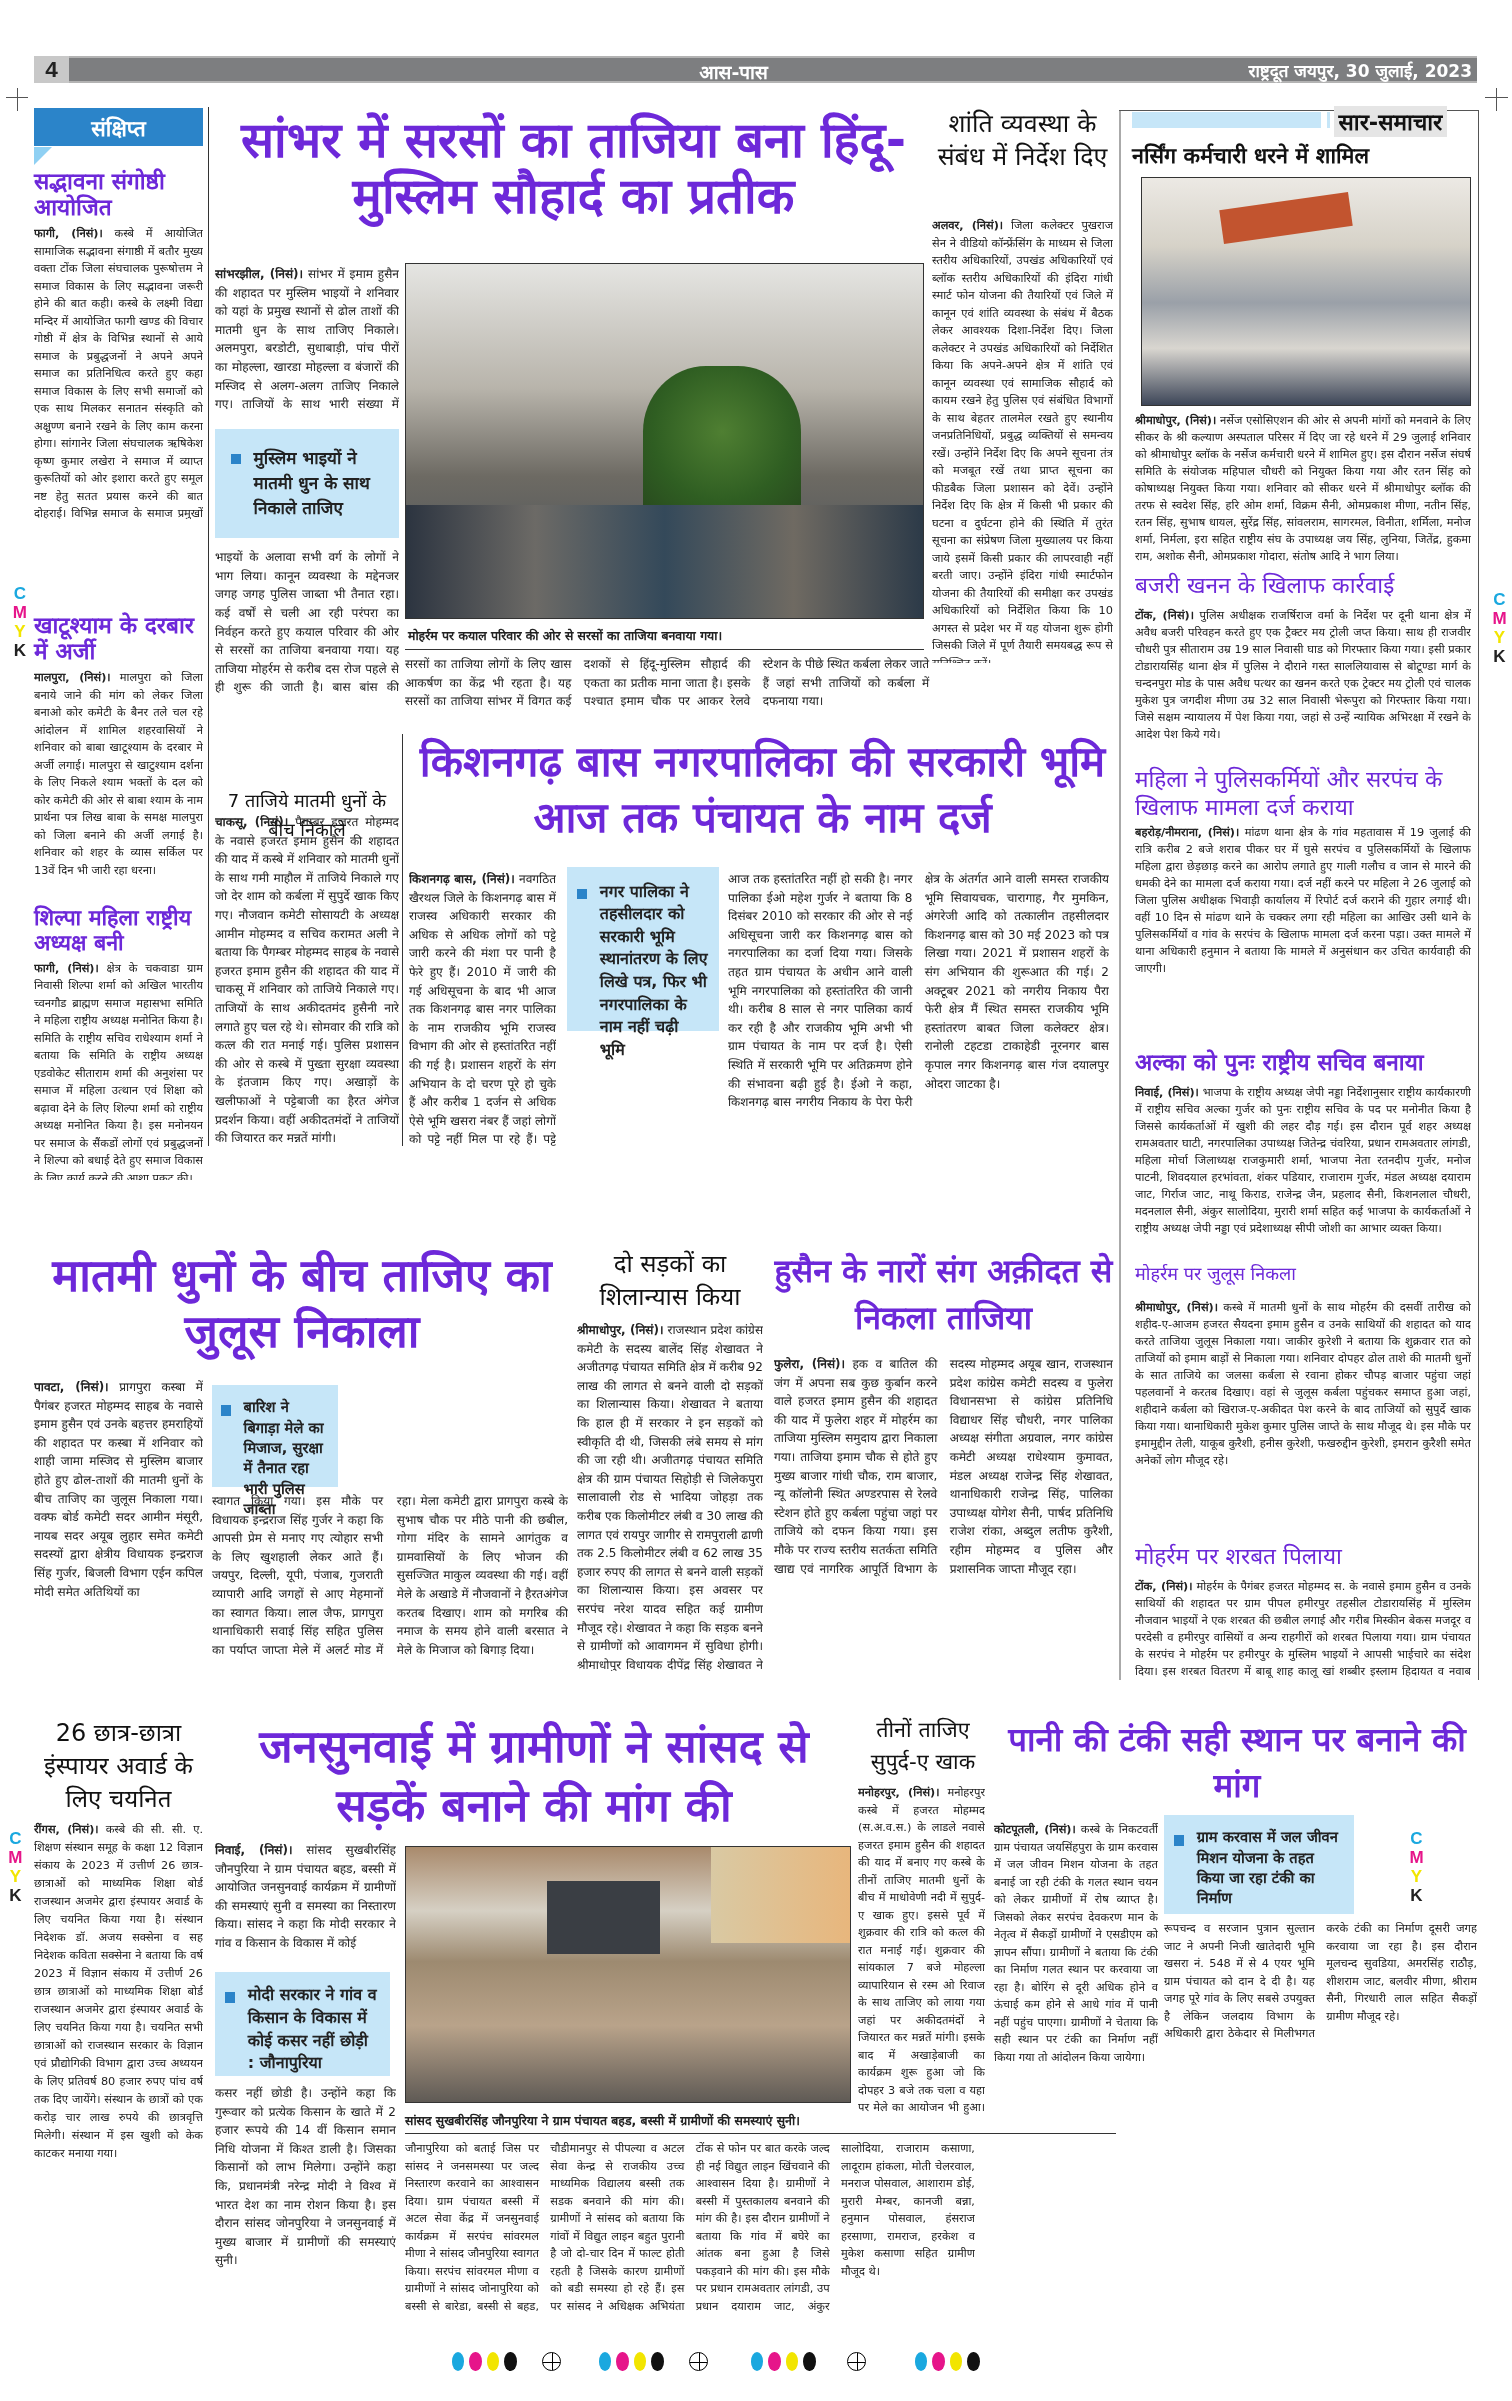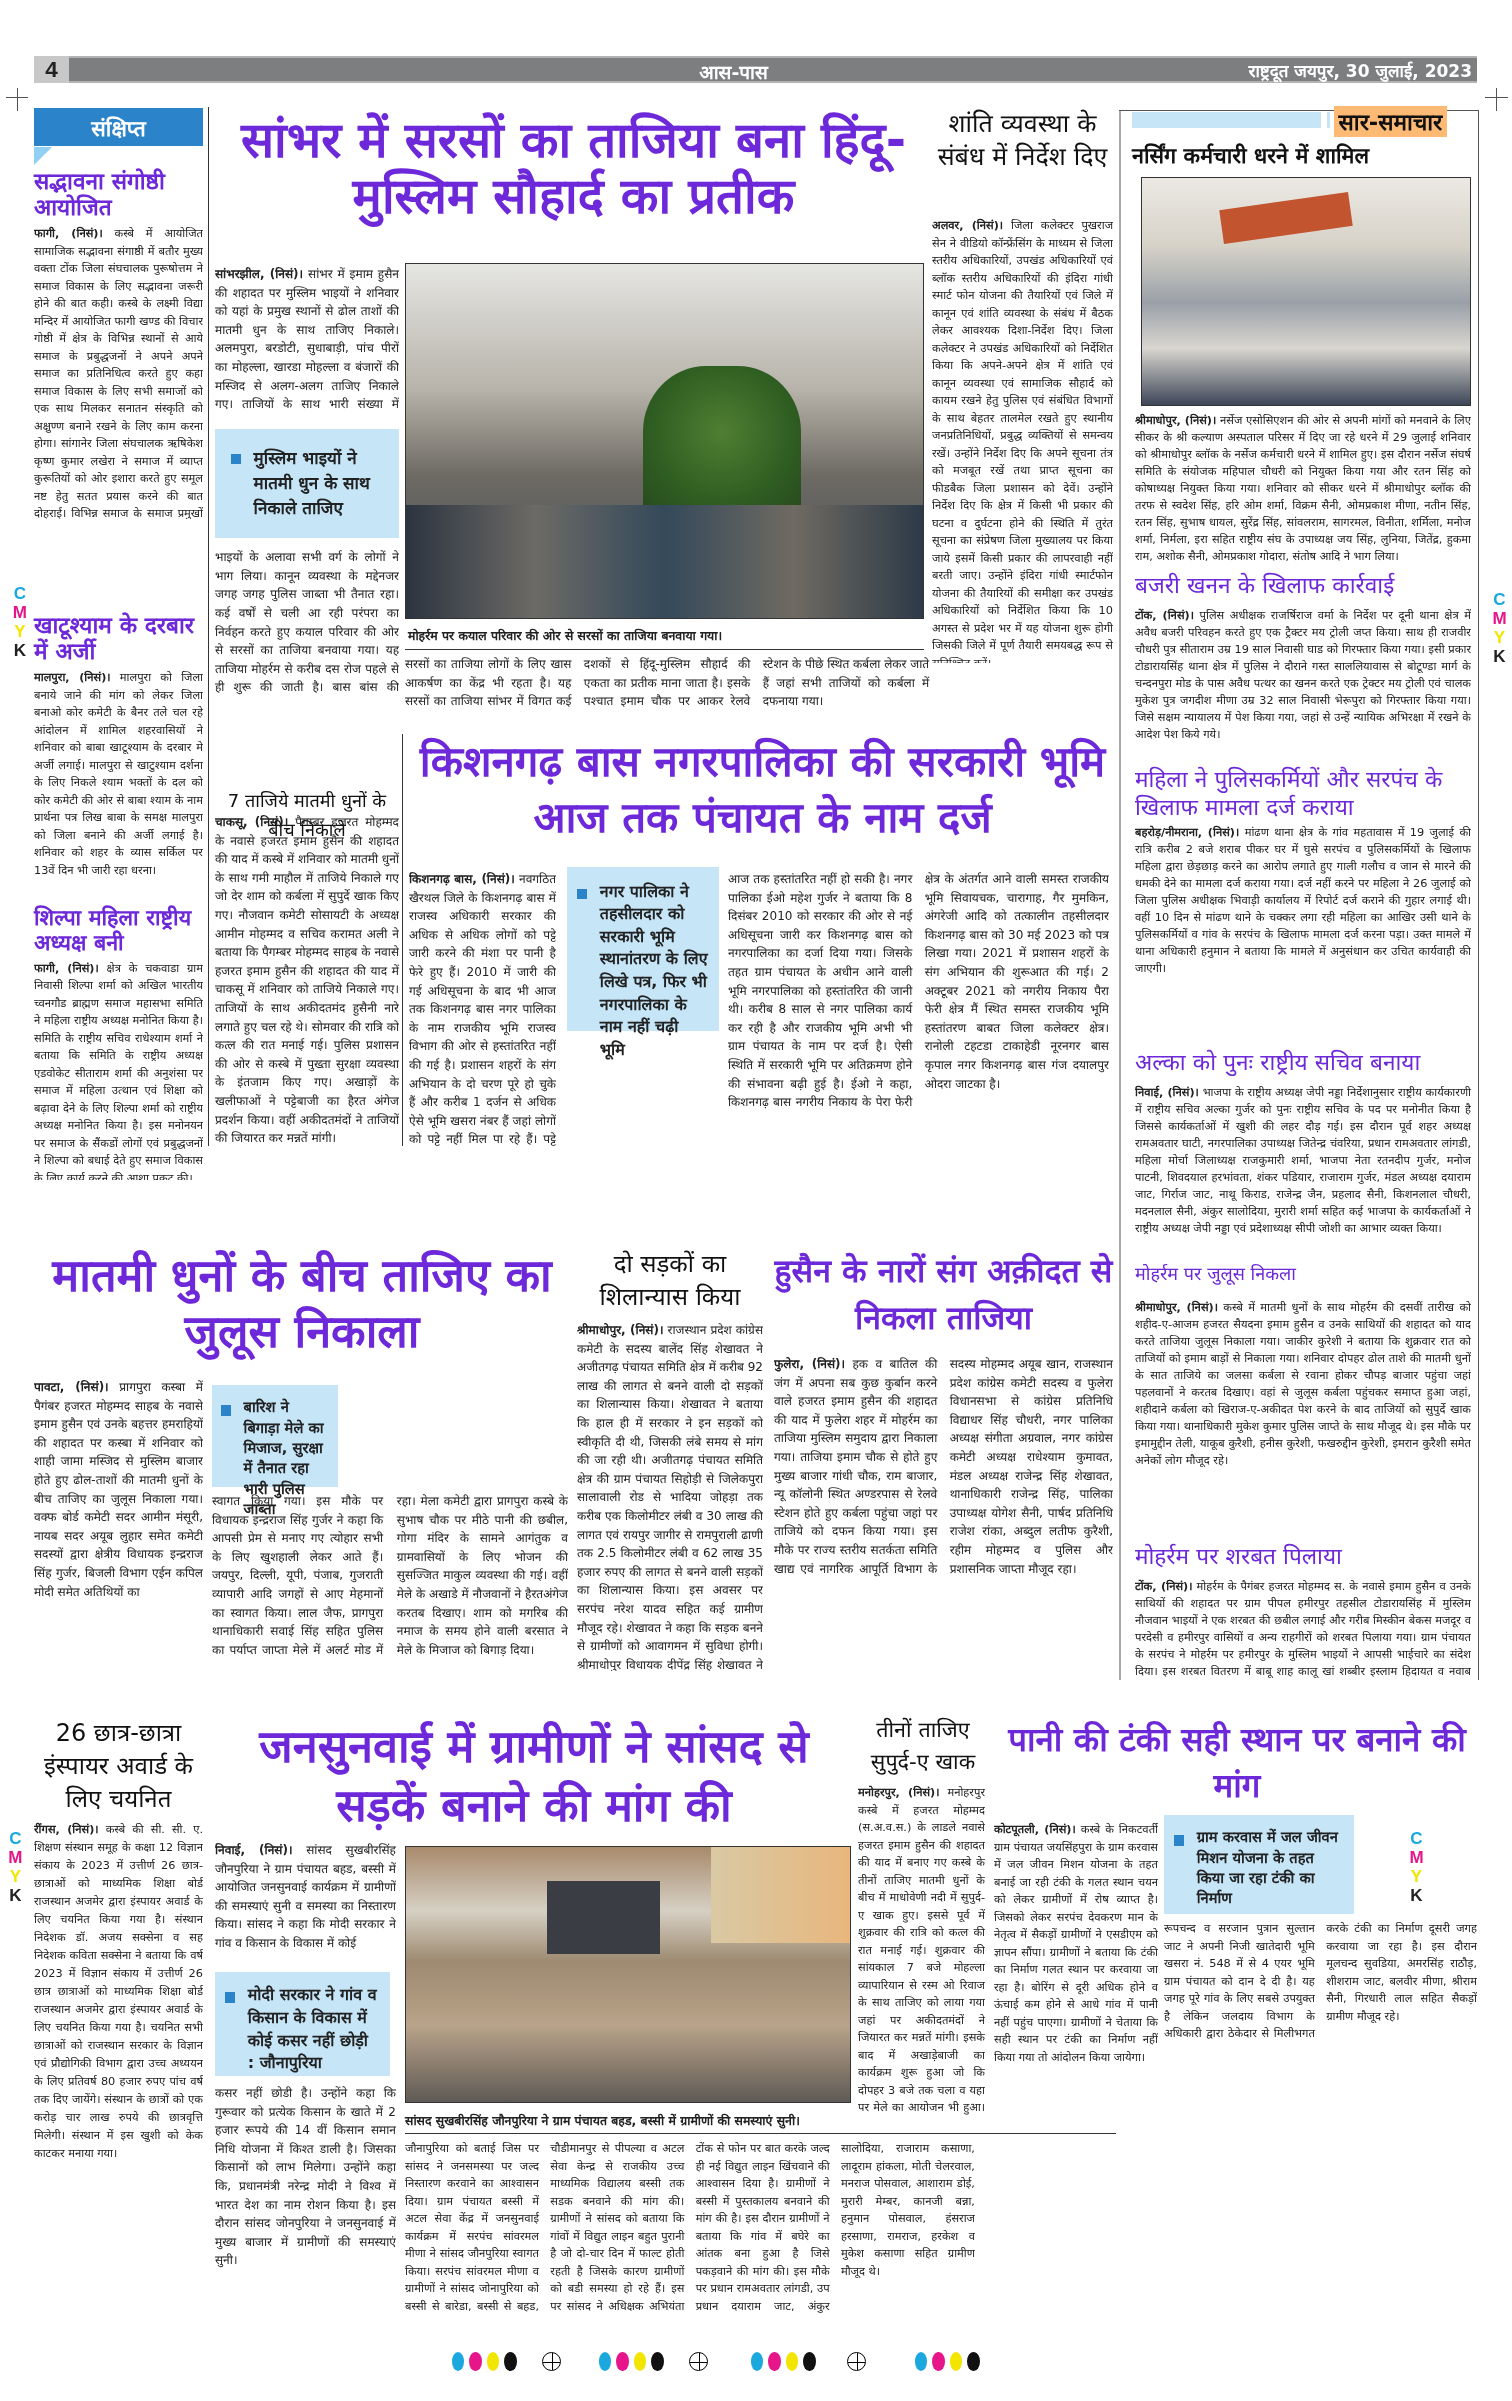--- a/index.html
+++ b/index.html
@@ -23,21 +23,21 @@
 .photo{background:#8c8a84;overflow:hidden;border:1.1px solid #333}
 .caption{font:bold 12.4px/17px "DejaVu Sans",sans-serif;color:#222}
 .cmyk{font:bold 17px/19px "Liberation Sans",sans-serif;text-align:center;width:17px}
 .dot{width:12.4px;height:19px;border-radius:50%}
 .reg{width:19px;height:19px;border:1.1px solid #000;border-radius:50%}
 .reg:before{content:"";position:absolute;left:8.5px;top:0;width:1.1px;height:17px;background:#000}
 .reg:after{content:"";position:absolute;left:0;top:8.5px;width:17px;height:1.1px;background:#000}
 .sankship{left:34px;top:108px;width:169px;height:38px;background:#2b84c9;color:#fff;font:bold 21.5px "DejaVu Sans",sans-serif;display:flex;align-items:center;justify-content:center}
 .sankship-tri{left:34px;top:147px;width:0;height:0;border-top:18px solid #8fd0f3;border-right:18px solid transparent}
 .sar{left:1132px;top:112px;height:16px;background:#c6e6f8}
-.sar-label{left:1334px;top:106px;padding:0 4.5px;background:#fdba74;font:bold 22.6px "DejaVu Sans",sans-serif;color:#111}
+.sar-label{left:1334px;top:106px;padding:0 4.5px;background:#e5e5e5;font:bold 22.6px "DejaVu Sans",sans-serif;color:#111}
 </style>
 </head>
 <body>
 
 <div class="abs masthead"></div>
 <div class="abs pageno">4</div>
 <div class="abs section">आस-पास</div>
 <div class="abs dateline">राष्ट्रदूत जयपुर, 30 जुलाई, 2023</div>
 
 <div class="abs crop" style="left:5.6px;top:97px"></div>
@@ -94,21 +94,21 @@
   <div style="position:absolute;left:79px;top:22.6px;width:130px;height:34px;background:#c2542f;transform:rotate(-8deg)"></div>
 </div>
 <div class="abs body" style="left:1135px;top:412px;width:336px;height:150px;font-size:11.3px;line-height:17px"><b>श्रीमाधोपुर, (निसं)।</b> <span>नर्सेज एसोसिएशन की ओर से अपनी मांगों को मनवाने के लिए सीकर के श्री कल्याण अस्पताल परिसर में दिए जा रहे धरने में 29 जुलाई शनिवार को श्रीमाधोपुर ब्लॉक के नर्सेज कर्मचारी धरने में शामिल हुए। इस दौरान नर्सेज संघर्ष समिति के संयोजक महिपाल चौधरी को नियुक्त किया गया और रतन सिंह को कोषाध्यक्ष नियुक्त किया गया। शनिवार को सीकर धरने में श्रीमाधोपुर ब्लॉक की तरफ से स्वदेश सिंह, हरि ओम शर्मा, विक्रम सैनी, ओमप्रकाश मीणा, नतीन सिंह, रतन सिंह, सुभाष धायल, सुरेंद्र सिंह, सांवलराम, सागरमल, विनीता, शर्मिला, मनोज शर्मा, निर्मला, इरा सहित राष्ट्रीय संघ के उपाध्यक्ष जय सिंह, लुनिया, जितेंद्र, हुकमा राम, अशोक सैनी, ओमप्रकाश गोदारा, संतोष आदि ने भाग लिया।</span></div>
 
 <div class="abs hl" style="left:1135px;top:573px;width:339px;font-size:22.6px;font-weight:normal">बजरी खनन के खिलाफ कार्रवाई</div>
 <div class="abs body" style="left:1135px;top:607px;width:336px;height:147px;font-size:11.3px;line-height:17px"><b>टोंक, (निसं)।</b> <span>पुलिस अधीक्षक राजर्षिराज वर्मा के निर्देश पर दूनी थाना क्षेत्र में अवैध बजरी परिवहन करते हुए एक ट्रैक्टर मय ट्रोली जप्त किया। साथ ही राजवीर चौधरी पुत्र सीताराम उम्र 19 साल निवासी घाड को गिरफ्तार किया गया। इसी प्रकार टोडारायसिंह थाना क्षेत्र में पुलिस ने दौराने गस्त साललियावास से बोटूण्डा मार्ग के चन्दनपुरा मोड के पास अवैध पत्थर का खनन करते एक ट्रेक्टर मय ट्रोली एवं चालक मुकेश पुत्र जगदीश मीणा उम्र 32 साल निवासी भेरूपुरा को गिरफ्तार किया गया। जिसे सक्षम न्यायालय में पेश किया गया, जहां से उन्हें न्यायिक अभिरक्षा में रखने के आदेश पेश किये गये।</span></div>
 
 <div class="abs hl" style="left:1135px;top:765px;width:339px;font-size:22.6px;font-weight:normal;line-height:28px">महिला ने पुलिसकर्मियों और सरपंच के खिलाफ मामला दर्ज कराया</div>
 <div class="abs body" style="left:1135px;top:824px;width:336px;height:226px;font-size:11.3px;line-height:17px"><b>बहरोड़/नीमराना, (निसं)।</b> <span>मांढण थाना क्षेत्र के गांव महतावास में 19 जुलाई की रात्रि करीब 2 बजे शराब पीकर घर में घुसे सरपंच व पुलिसकर्मियों के खिलाफ महिला द्वारा छेड़छाड़ करने का आरोप लगाते हुए गाली गलौच व जान से मारने की धमकी देने का मामला दर्ज कराया गया। दर्ज नहीं करने पर महिला ने 26 जुलाई को जिला पुलिस अधीक्षक भिवाड़ी कार्यालय में रिपोर्ट दर्ज कराने की गुहार लगाई थी। वहीं 10 दिन से मांढण थाने के चक्कर लगा रही महिला का आखिर उसी थाने के पुलिसकर्मियों व गांव के सरपंच के खिलाफ मामला दर्ज करना पड़ा। उक्त मामले में थाना अधिकारी हनुमान ने बताया कि मामले में अनुसंधान कर उचित कार्यवाही की जाएगी।</span></div>
 
-<div class="abs hl" style="left:1135px;top:1050px;width:339px;font-size:22.6px;font-weight:normal">अल्का को पुनः राष्ट्रीय सचिव बनाया</div>
+<div class="abs hl" style="left:1135px;top:1050px;width:339px;font-size:22.6px;font-weight:bold">अल्का को पुनः राष्ट्रीय सचिव बनाया</div>
 <div class="abs body" style="left:1135px;top:1084px;width:336px;height:169px;font-size:11.3px;line-height:17px"><b>निवाई, (निसं)।</b> <span>भाजपा के राष्ट्रीय अध्यक्ष जेपी नड्डा निर्देशानुसार राष्ट्रीय कार्यकारणी में राष्ट्रीय सचिव अल्का गुर्जर को पुनः राष्ट्रीय सचिव के पद पर मनोनीत किया है जिससे कार्यकर्ताओं में खुशी की लहर दौड़ गई। इस दौरान पूर्व शहर अध्यक्ष रामअवतार घाटी, नगरपालिका उपाध्यक्ष जितेन्द्र चंवरिया, प्रधान रामअवतार लांगडी, महिला मोर्चा जिलाध्यक्ष राजकुमारी शर्मा, भाजपा नेता रतनदीप गुर्जर, मनोज पाटनी, शिवदयाल हरभांवता, शंकर पडियार, राजाराम गुर्जर, मंडल अध्यक्ष दयाराम जाट, गिर्राज जाट, नाथू किराड, राजेन्द्र जैन, प्रहलाद सैनी, किशनलाल चौधरी, मदनलाल सैनी, अंकुर सालोदिया, मुरारी शर्मा सहित कई भाजपा के कार्यकर्ताओं ने राष्ट्रीय अध्यक्ष जेपी नड्डा एवं प्रदेशाध्यक्ष सीपी जोशी का आभार व्यक्त किया।</span></div>
 
 <div class="abs hl" style="left:1135px;top:1264px;width:339px;font-size:18px;font-weight:normal">मोहर्रम पर जुलूस निकला</div>
 <div class="abs body" style="left:1135px;top:1299px;width:336px;height:237px;font-size:11.3px;line-height:17px"><b>श्रीमाधोपुर, (निसं)।</b> <span>कस्बे में मातमी धुनों के साथ मोहर्रम की दसवीं तारीख को शहीद-ए-आजम हजरत सैयदना इमाम हुसैन व उनके साथियों की शहादत को याद करते ताजिया जुलूस निकाला गया। जाकीर कुरेशी ने बताया कि शुक्रवार रात को ताजियों को इमाम बाड़ों से निकाला गया। शनिवार दोपहर ढोल ताशे की मातमी धुनों के सात ताजिये का जलसा कर्बला से रवाना होकर चौपड़ बाजार पहुंचा जहां पहलवानों ने करतब दिखाए। वहां से जुलूस कर्बला पहुंचकर समाप्त हुआ जहां, शहीदाने कर्बला को खिराज-ए-अकीदत पेश करने के बाद ताजियों को सुपुर्दे खाक किया गया। थानाधिकारी मुकेश कुमार पुलिस जाप्ते के साथ मौजूद थे। इस मौके पर इमामुद्दीन तेली, याकूब कुरैशी, हनीस कुरेशी, फखरुद्दीन कुरेशी, इमरान कुरैशी समेत अनेकों लोग मौजूद रहे।</span></div>
 
 <div class="abs hl" style="left:1135px;top:1544px;width:339px;font-size:22.6px;font-weight:normal">मोहर्रम पर शरबत पिलाया</div>
 <div class="abs body" style="left:1135px;top:1578px;width:336px;height:102px;font-size:11.3px;line-height:17px"><b>टोंक, (निसं)।</b> <span>मोहर्रम के पैगंबर हजरत मोहम्मद स. के नवासे इमाम हुसैन व उनके साथियों की शहादत पर ग्राम पीपल हमीरपुर तहसील टोडारायसिंह में मुस्लिम नौजवान भाइयों ने एक शरबत की छबील लगाई और गरीब मिस्कीन बेकस मजदूर व परदेसी व हमीरपुर वासियों व अन्य राहगीरों को शरबत पिलाया गया। ग्राम पंचायत के सरपंच ने मोहर्रम पर हमीरपुर के मुस्लिम भाइयों ने आपसी भाईचारे का संदेश दिया। इस शरबत वितरण में बाबू शाह कालू खां शब्बीर इस्लाम हिदायत व नवाब अरबाज शाहरुख फारूक आसिफ हुसैन अमन रिजवान इमरान मोहित आदि भाई मौजूद रहे।</span></div>
 
 <div class="abs vrule" style="left:208px;top:113px;height:0"></div>
 <div class="abs hl-cond" style="left:215px;top:786px;width:184px;font-size:18px;text-align:center;line-height:29px">7 ताजिये मातमी धुनों के बीच निकाले</div>

